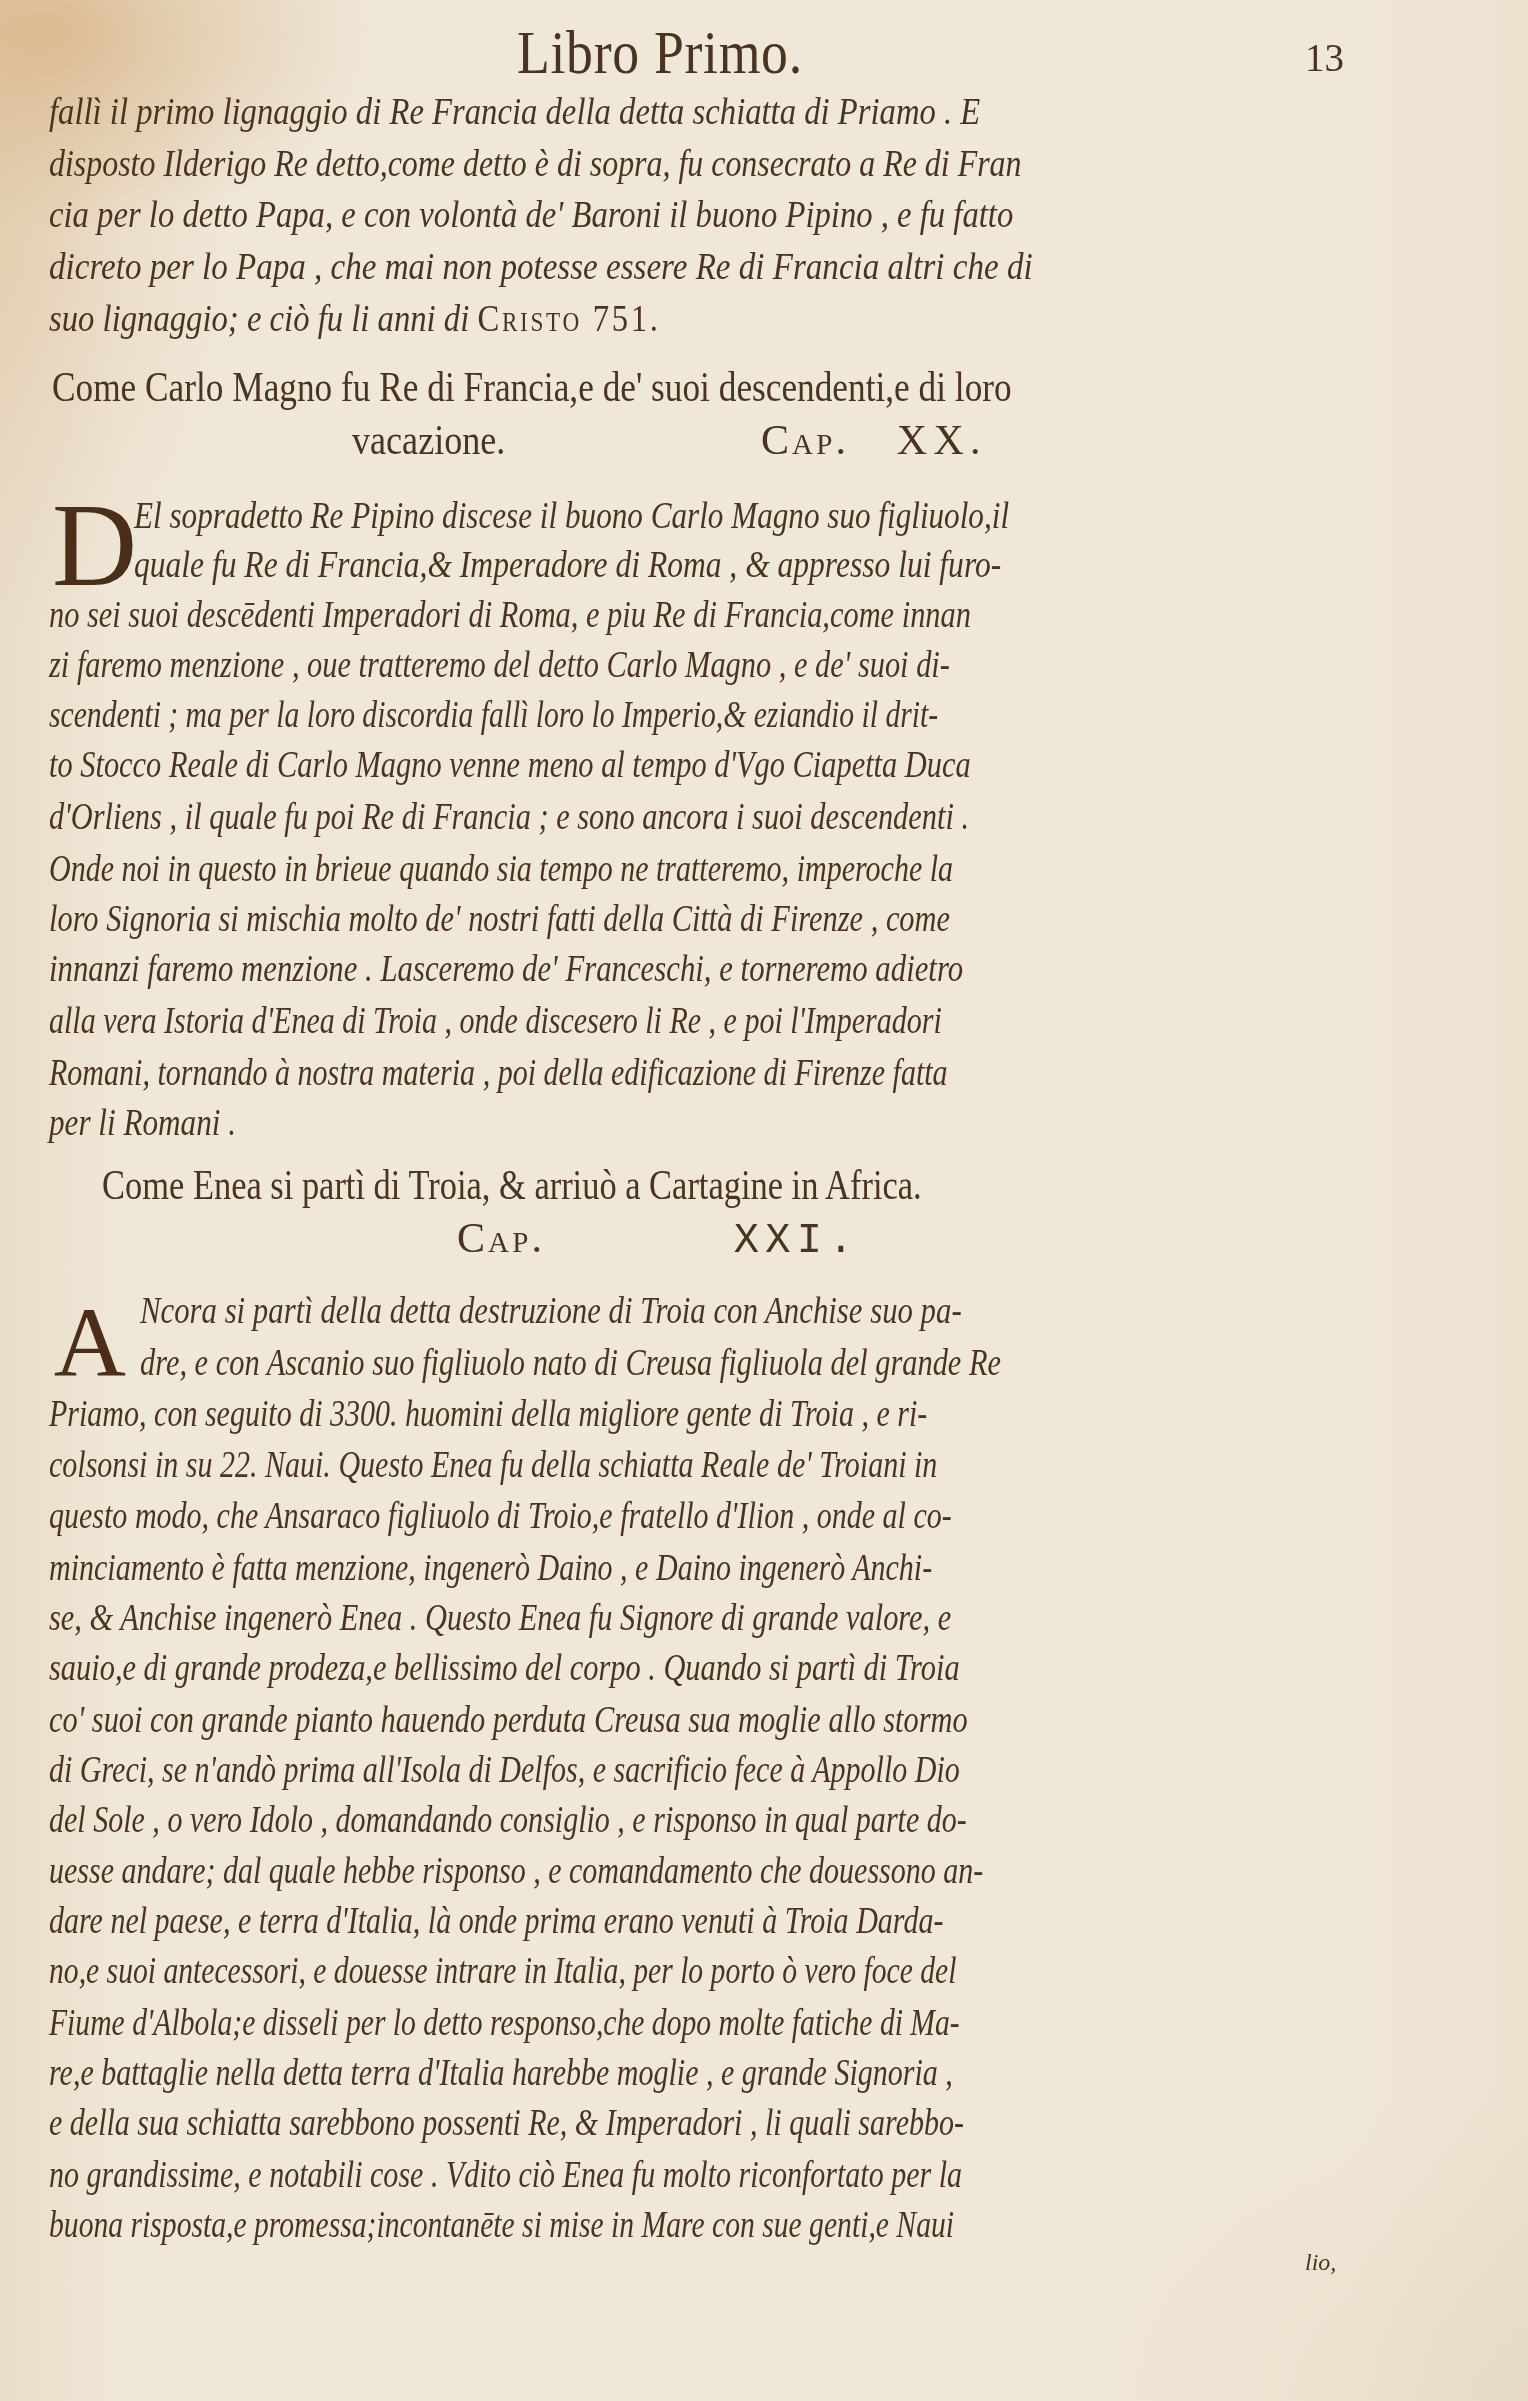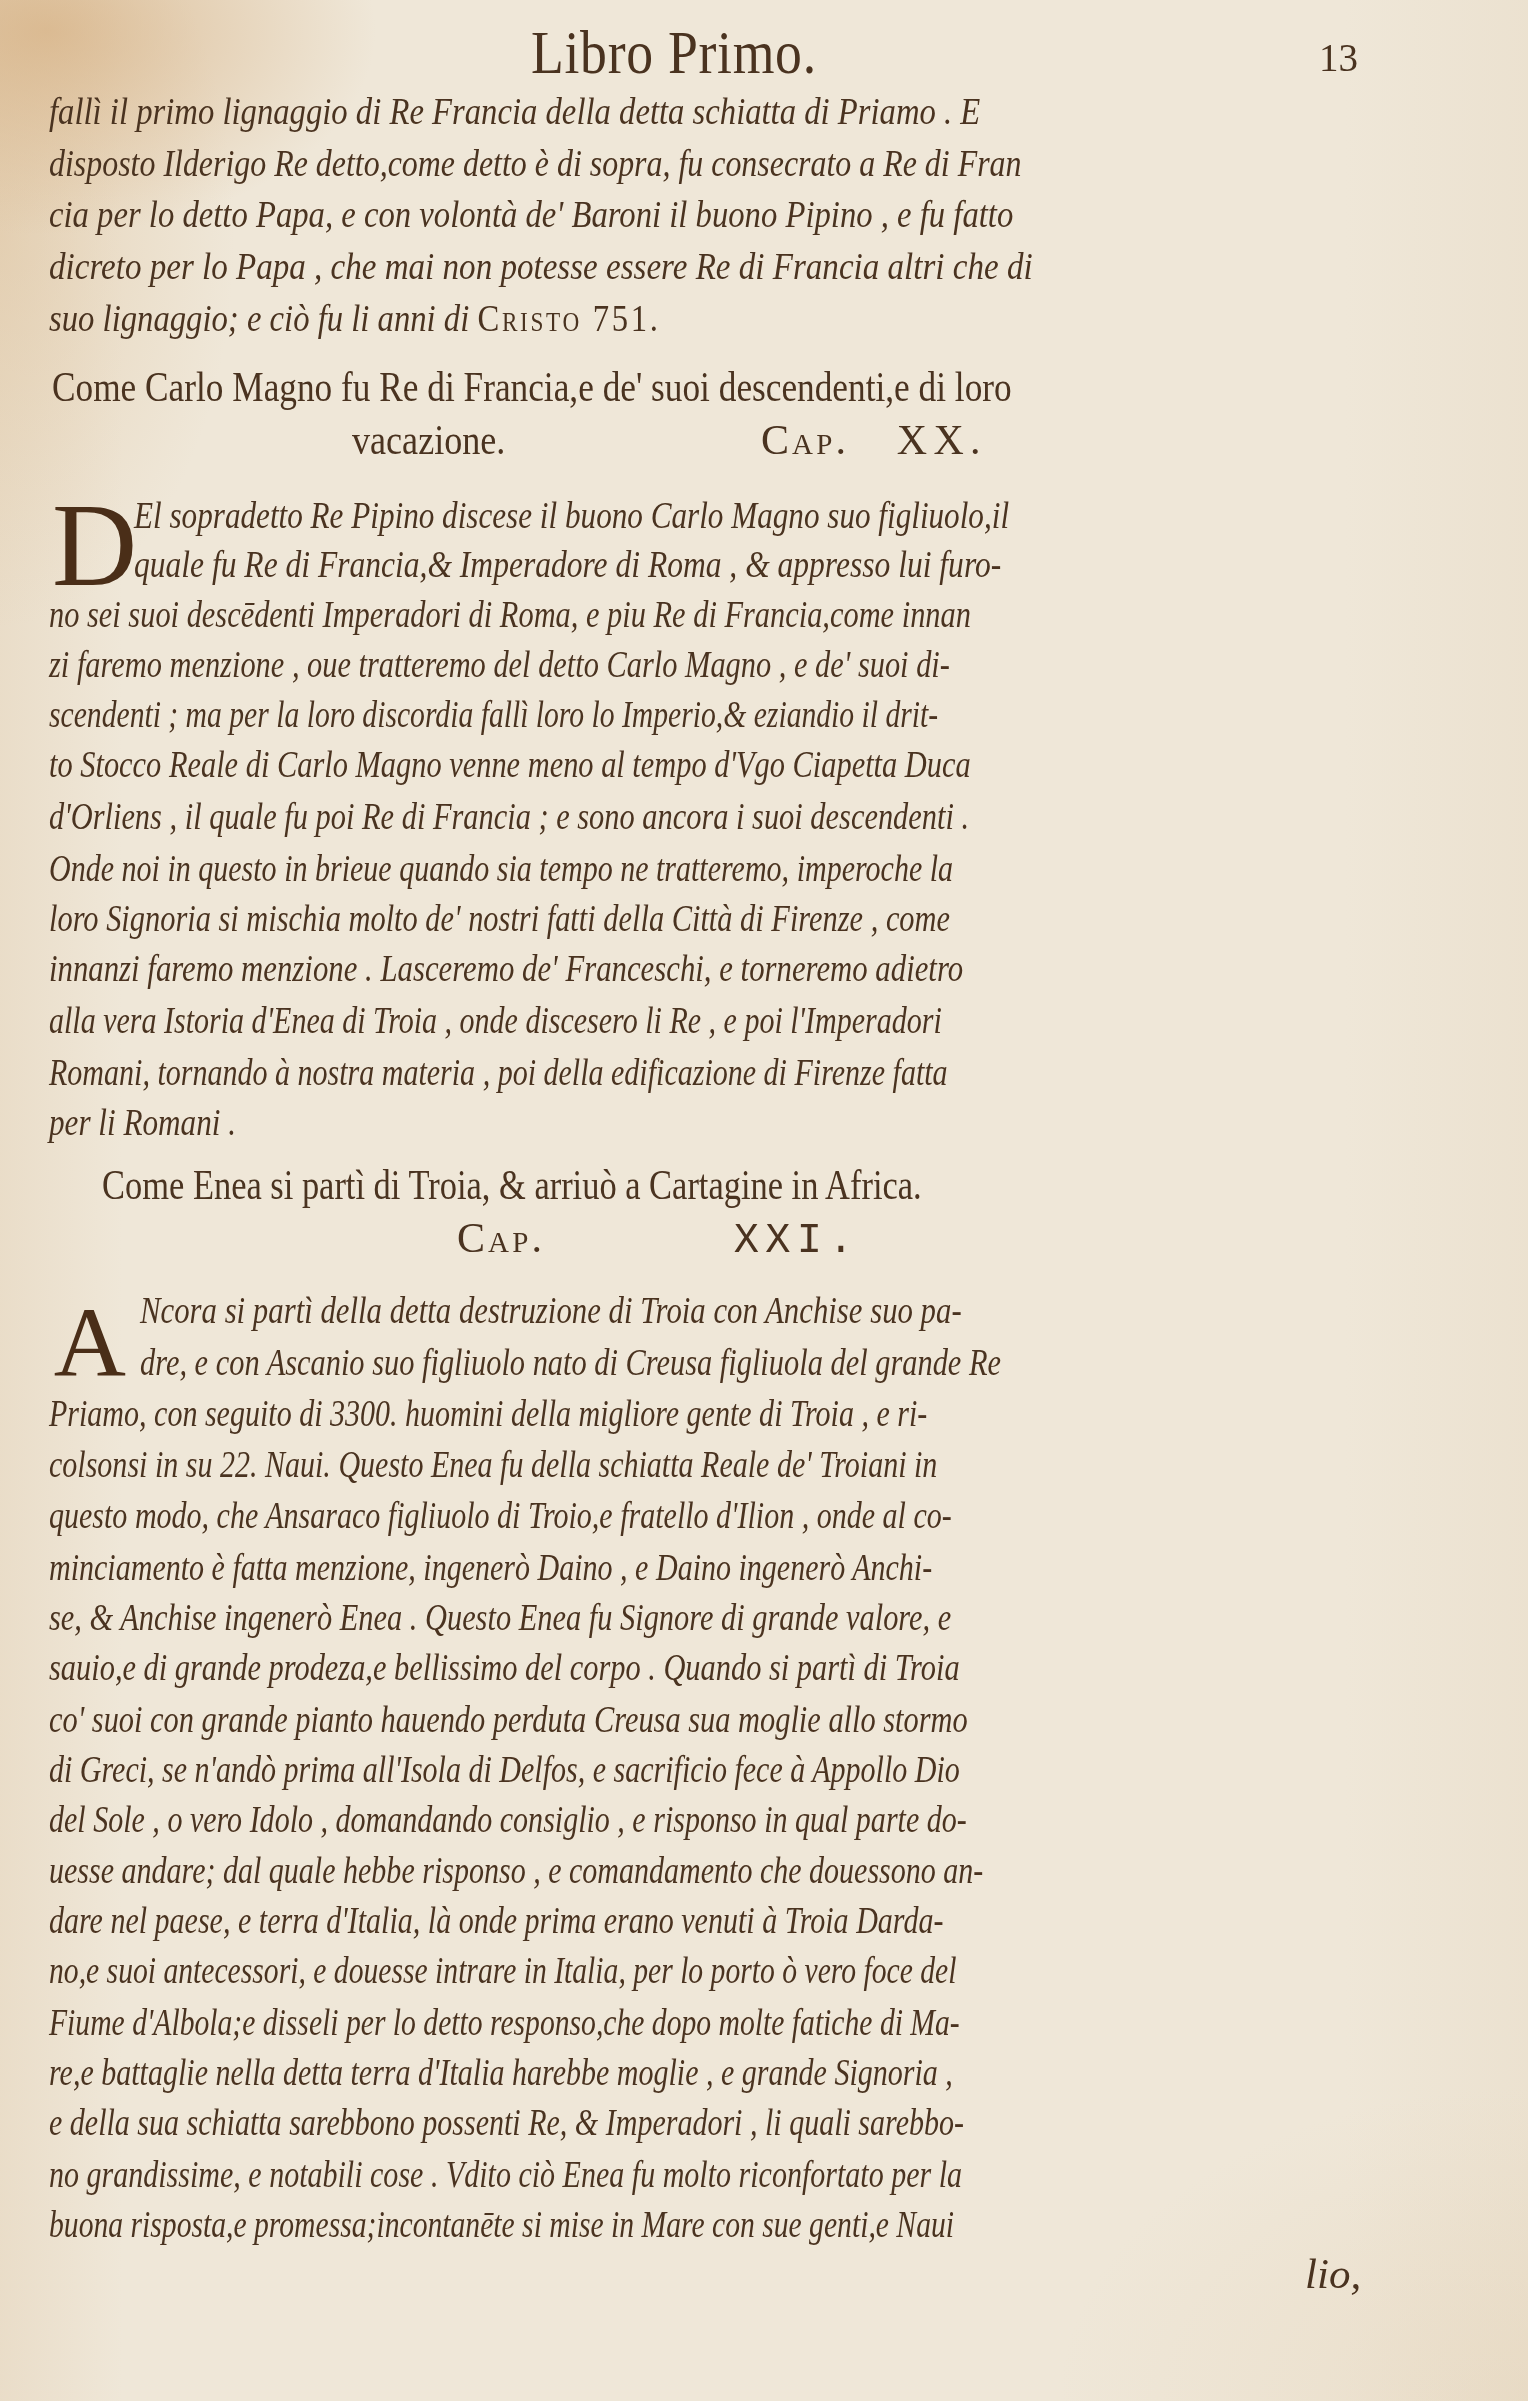--- a/index.html
+++ b/index.html
@@ -27,21 +27,21 @@
     }
     .page {
       position: absolute;
       left: 49px;
       top: 0;
       width: 1325px;
     }
     .running-head {
       position: absolute;
       top: 17px;
-      left: 16px;
+      left: 2px;
       width: 1325px;
       height: 71px;
     }
     .running-title {
       position: absolute;
       left: 466px;
       top: 0;
       font-family: "Liberation Serif", serif;
       font-size: 61px;
       letter-spacing: 0.8px;
@@ -90,21 +90,21 @@
       font-style: normal;
       color: #4a2e18;
       line-height: 1;
     }
     .catchword {
       position: absolute;
       left: 1256px;
       top: 2249px;
       font-family: "Liberation Serif", serif;
       font-style: italic;
-      font-size: 43px;
+      font-size: 24px;
     }
   </style>
 </head>
 <body>
 
 <div class="paper"></div>
 
 <div class="page">
 
   <div class="running-head">

